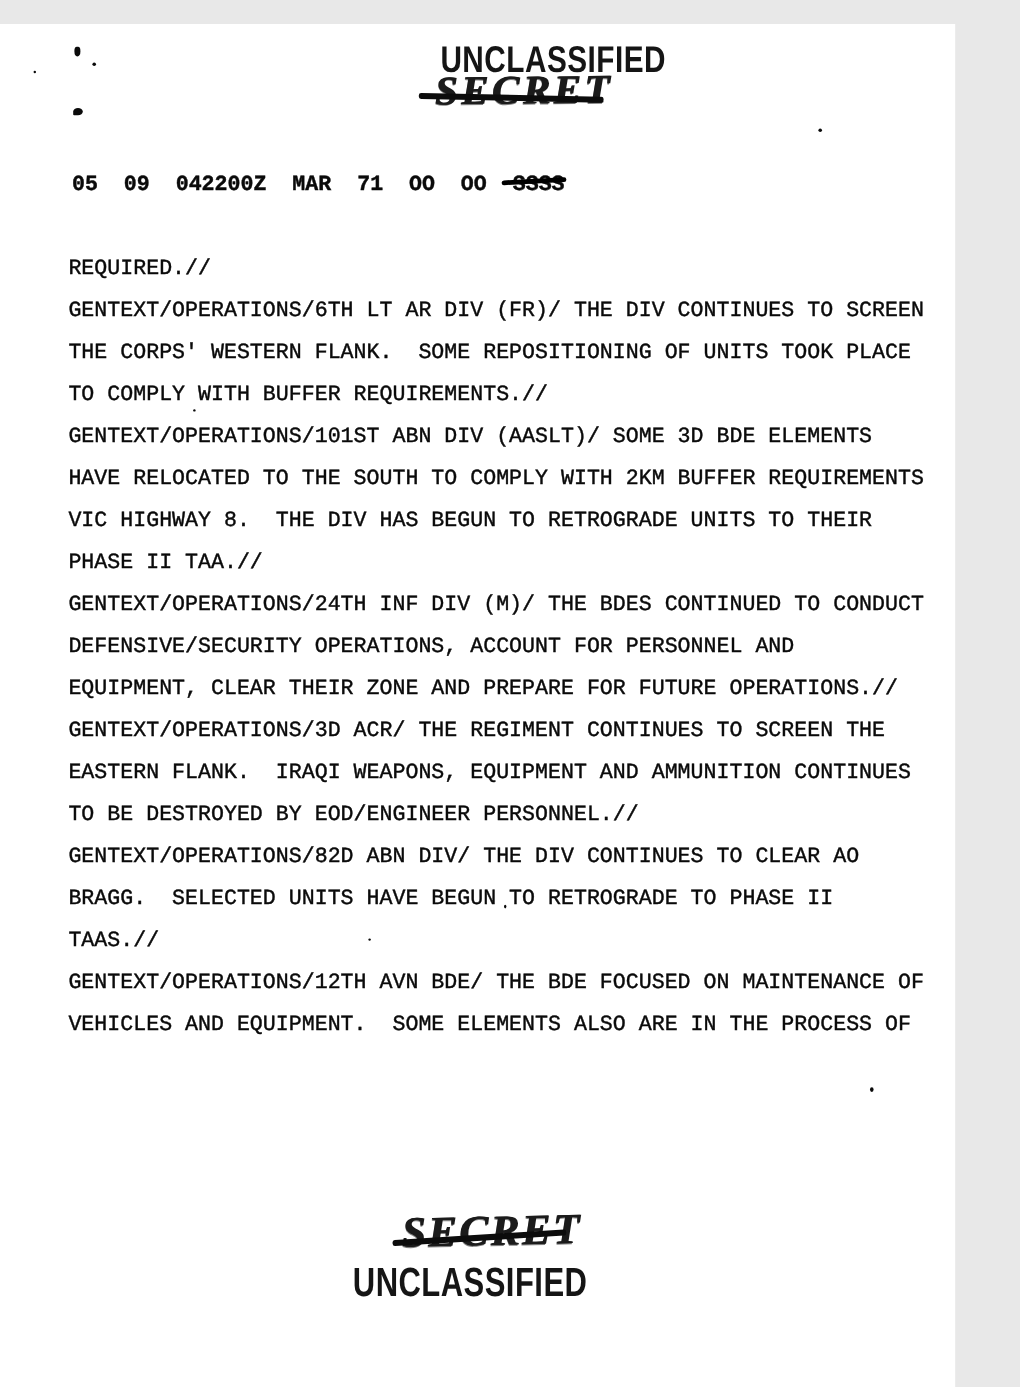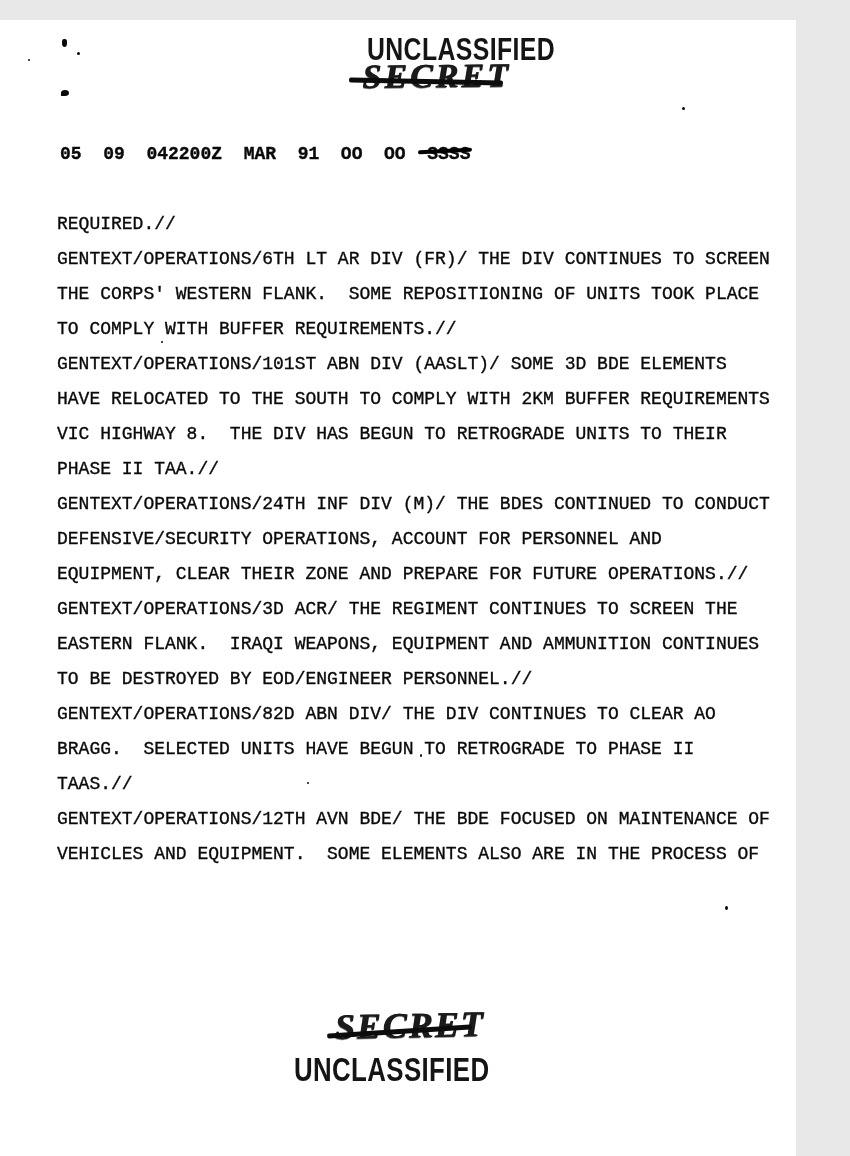--- a/index.html
+++ b/index.html
@@ -119,21 +119,21 @@
 </head>
 <body>
 
 <div class="page">
 
   <div class="banner banner-top">UNCLASSIFIED</div>
 
   <div class="stamp stamp-top">SECRET</div>
   <div class="strike-line strike-line-top"></div>
 
-  <div class="header-line"><span>05  09  042200Z  MAR  91  OO  OO  </span><span class="struck-code">SSSS</span></div>
+  <div class="header-line"><span>05  09  042200Z  MAR  71  OO  OO  </span><span class="struck-code">SSSS</span></div>
 
   <div class="body-text"><div class="body-line">REQUIRED.//</div><div class="body-line">GENTEXT/OPERATIONS/6TH LT AR DIV (FR)/ THE DIV CONTINUES TO SCREEN</div><div class="body-line">THE CORPS' WESTERN FLANK.  SOME REPOSITIONING OF UNITS TOOK PLACE</div><div class="body-line">TO COMPLY WITH BUFFER REQUIREMENTS.//</div><div class="body-line">GENTEXT/OPERATIONS/101ST ABN DIV (AASLT)/ SOME 3D BDE ELEMENTS</div><div class="body-line">HAVE RELOCATED TO THE SOUTH TO COMPLY WITH 2KM BUFFER REQUIREMENTS</div><div class="body-line">VIC HIGHWAY 8.  THE DIV HAS BEGUN TO RETROGRADE UNITS TO THEIR</div><div class="body-line">PHASE II TAA.//</div><div class="body-line">GENTEXT/OPERATIONS/24TH INF DIV (M)/ THE BDES CONTINUED TO CONDUCT</div><div class="body-line">DEFENSIVE/SECURITY OPERATIONS, ACCOUNT FOR PERSONNEL AND</div><div class="body-line">EQUIPMENT, CLEAR THEIR ZONE AND PREPARE FOR FUTURE OPERATIONS.//</div><div class="body-line">GENTEXT/OPERATIONS/3D ACR/ THE REGIMENT CONTINUES TO SCREEN THE</div><div class="body-line">EASTERN FLANK.  IRAQI WEAPONS, EQUIPMENT AND AMMUNITION CONTINUES</div><div class="body-line">TO BE DESTROYED BY EOD/ENGINEER PERSONNEL.//</div><div class="body-line">GENTEXT/OPERATIONS/82D ABN DIV/ THE DIV CONTINUES TO CLEAR AO</div><div class="body-line">BRAGG.  SELECTED UNITS HAVE BEGUN TO RETROGRADE TO PHASE II</div><div class="body-line">TAAS.//</div><div class="body-line">GENTEXT/OPERATIONS/12TH AVN BDE/ THE BDE FOCUSED ON MAINTENANCE OF</div><div class="body-line">VEHICLES AND EQUIPMENT.  SOME ELEMENTS ALSO ARE IN THE PROCESS OF</div></div>
 
   <div class="stamp stamp-bottom">SECRET</div>
   <div class="strike-line strike-line-bottom"></div>
 
   <div class="banner banner-bottom">UNCLASSIFIED</div>
 
   <div class="speck" style="left:62px;  top:19px;  width:5px; height:8px; border-radius:40% 40% 50% 50%;"></div>
   <div class="speck" style="left:77px;  top:32px;  width:3px; height:3px;"></div>

